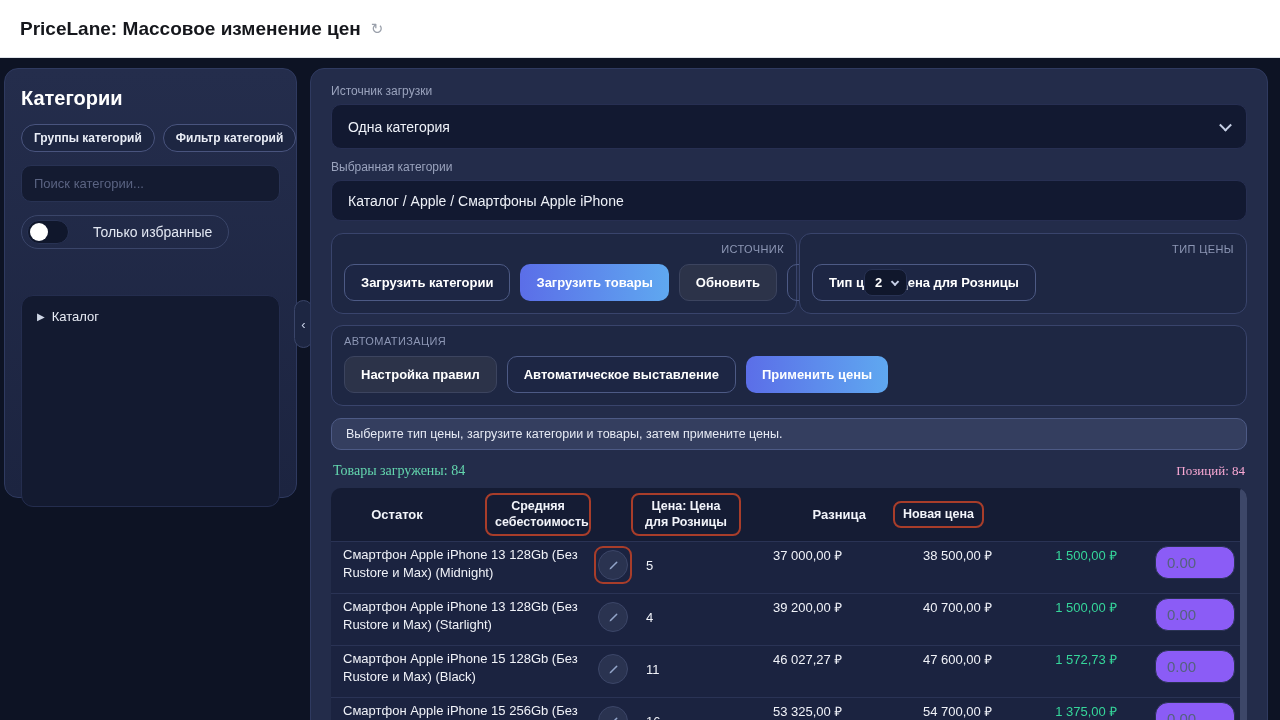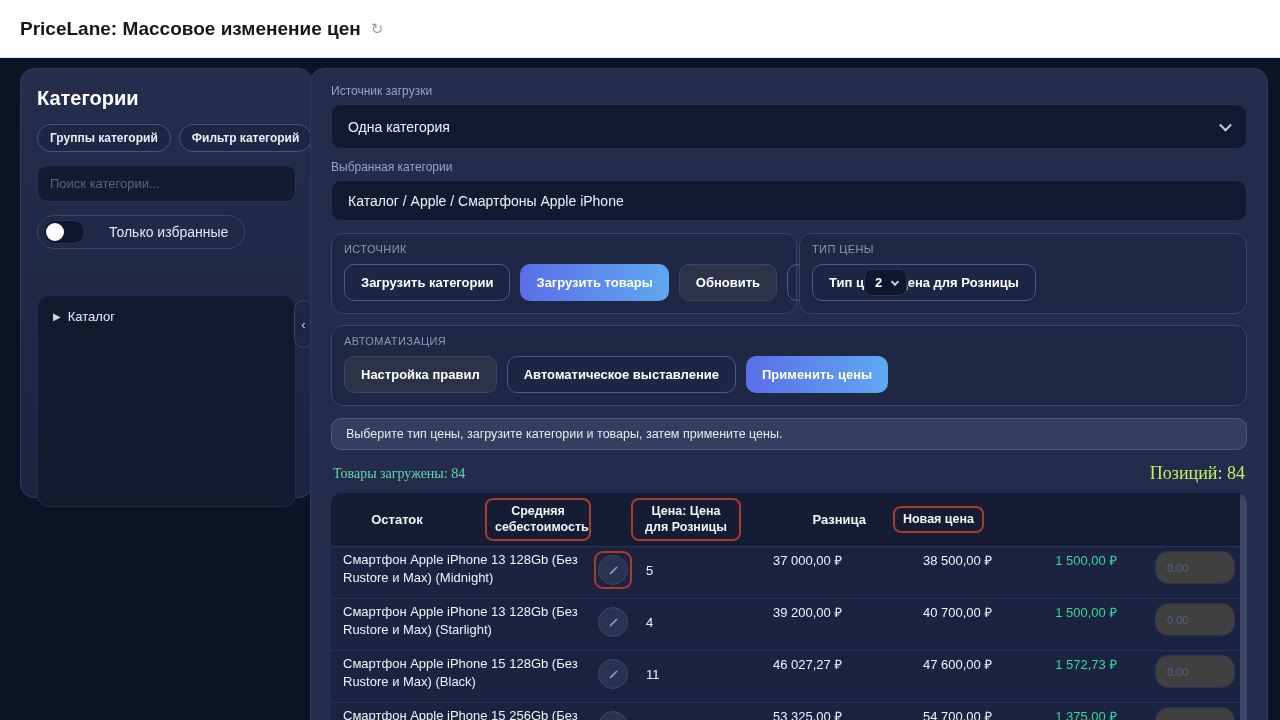--- a/index.html
+++ b/index.html
@@ -14,21 +14,21 @@
     height: 58px; background: #ffffff; display: flex; align-items: center;
     padding: 0 20px; border-bottom: 1px solid #dfe3e9;
   }
   .topbar .title { font-size: 19px; font-weight: bold; color: #15171c; }
   .topbar .refresh { margin-left: 10px; color: #9aa0ab; font-size: 15px; cursor: pointer; }
 
   .content { position: absolute; top: 58px; left: 0; right: 0; bottom: 0; }
 
   
   .sidebar {
-    position: absolute; left: 20px; top: 10px; width: 293px; height: 430px;
+    position: absolute; left: 4px; top: 10px; width: 293px; height: 430px;
     background: linear-gradient(180deg, #242d4c, #1c2440);
     border: 1px solid #2f3a60; border-radius: 14px; padding: 16px;
   }
   .sidebar h2 { font-size: 20px; font-weight: bold; color: #ffffff; margin: 2px 0 14px; }
   .chip-row { display: flex; gap: 8px; }
   .chip {
     padding: 6px 12px; border-radius: 16px; background: #1d2642;
     border: 1px solid #49547e; color: #e9edf6; font-size: 12px; font-weight: bold;
     cursor: pointer; white-space: nowrap;
   }
@@ -76,21 +76,21 @@
     border-radius: 10px; color: #eef1f8; font-size: 14px; display: flex; align-items: center;
     padding: 0 16px;
   }
   .select-box { height: 45px; cursor: pointer; margin-bottom: 11px; }
   .text-input { height: 41px; margin-bottom: 12px; }
   .chev {
     position: absolute; right: 16px; top: 50%; width: 9px; height: 9px;
     border-right: 2px solid #c7d0e6; border-bottom: 2px solid #c7d0e6;
     transform: translateY(-70%) rotate(45deg);
   }
-  .fieldsets { display: flex; gap: 2px; }
+  .fieldsets { display: flex; gap: 2px; text-align: right; }
   .fieldset {
     background: #1e2743; border: 1px solid #39446c; border-radius: 12px;
     padding: 9px 12px 12px;
   }
   .fieldset .legend {
     font-size: 11px; color: #8d97b5; letter-spacing: 0.4px; margin-bottom: 9px;
   }
   .btn-row { display: flex; gap: 10px; align-items: center; }
   .btn {
     height: 37px; border-radius: 10px; font-size: 13px; font-weight: bold; color: #ffffff;
@@ -117,21 +117,21 @@
   .hint-bar {
     margin-top: 12px; background: #343e5f; border: 1px solid #4d5a85; border-radius: 10px;
     padding: 8px 14px; font-size: 12.5px; color: #e6eaf4;
   }
   .status-row {
     display: flex; justify-content: space-between; align-items: center;
     margin: 13px 2px 9px;
     font-family: Liberation Serif, serif;
   }
   .status-loaded { font-size: 14px; color: #63d6ae; }
-  .status-positions { font-size: 18px; color: #bef264; }
+  .status-positions { font-size: 13px; color: #f9a8d4; }
 
   
   .table-wrap { position: relative; border-radius: 10px 10px 0 0; overflow: hidden; }
   .thead {
     display: flex; align-items: center; background: #151c34; height: 53px;
     padding: 0 12px; font-weight: bold; font-size: 13px; color: #f2f4fa;
   }
   .trow {
     display: flex; align-items: flex-start; background: #1b2340; min-height: 52px;
     padding: 4px 12px; border-top: 1px solid #2a3355; font-size: 13px; color: #f0f2f8;
@@ -150,22 +150,22 @@
   .bx-avg { width: 106px; } .bx-price { width: 110px; }
   .diff-val { color: #35d69a; }
   .iconwrap {
     width: 30px; height: 30px; border-radius: 50%; background: #2a3350;
     border: 1px solid #3c4668; display: inline-flex; align-items: center; justify-content: center;
     cursor: pointer; flex: none;
   }
   .icon-outline { display: inline-flex; padding: 2px; border-radius: 9px; border: 2px solid transparent; }
   .icon-outline.hl { border-color: #a83d2a; }
   .newprice {
-    width: 80px; height: 33px; background: #404040; border: 1px solid #2a3353;
-    border-radius: 13px; color: #dfe4f0; font-size: 11px; padding: 0 11px;
+    width: 80px; height: 33px; background: #8b5cf6; border: 1px solid #2a3353;
+    border-radius: 13px; color: #dfe4f0; font-size: 15px; padding: 0 11px;
     font-family: "Liberation Sans", sans-serif;
   }
   .newprice::placeholder { color: #55617f; }
   .table-scrollbar {
     position: absolute; right: 0; top: 0; bottom: 0; width: 7px;
     background: #3d4768; border-radius: 4px;
   }
 </style>
 </head>
 <body>

